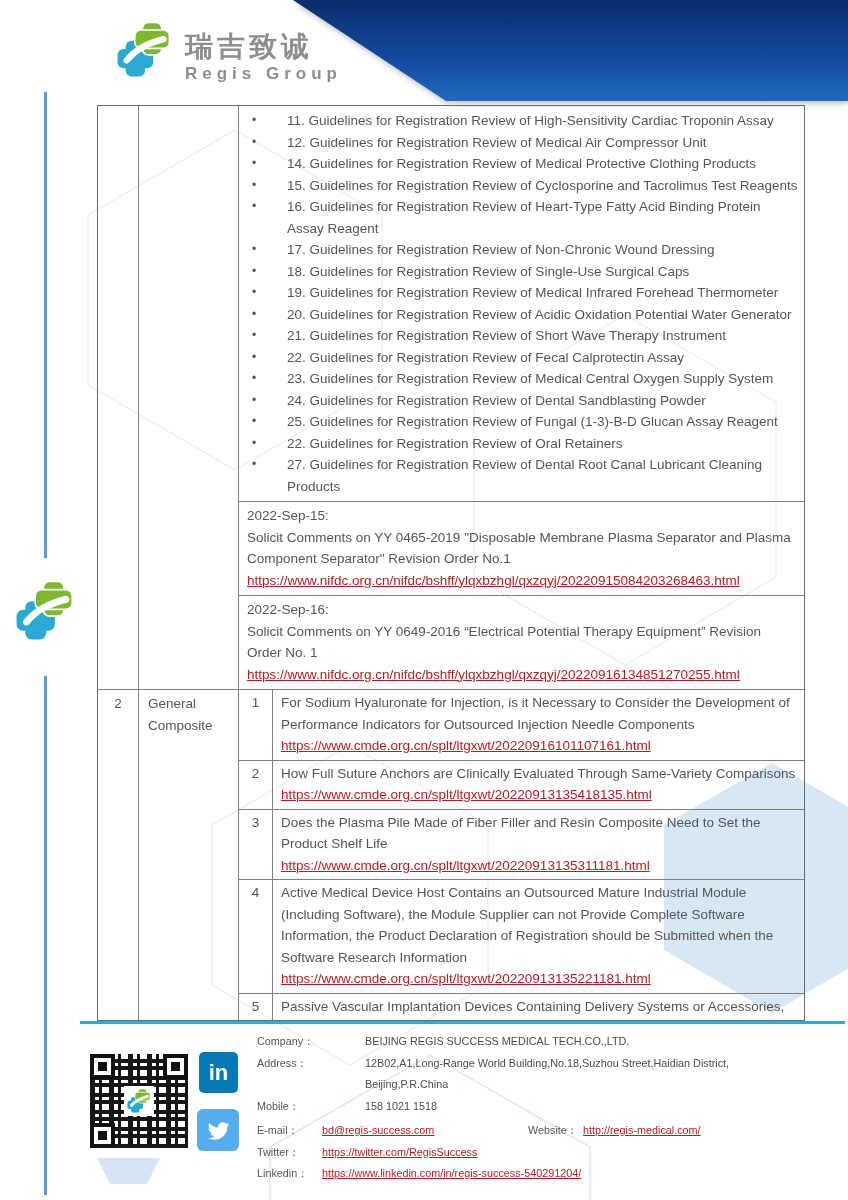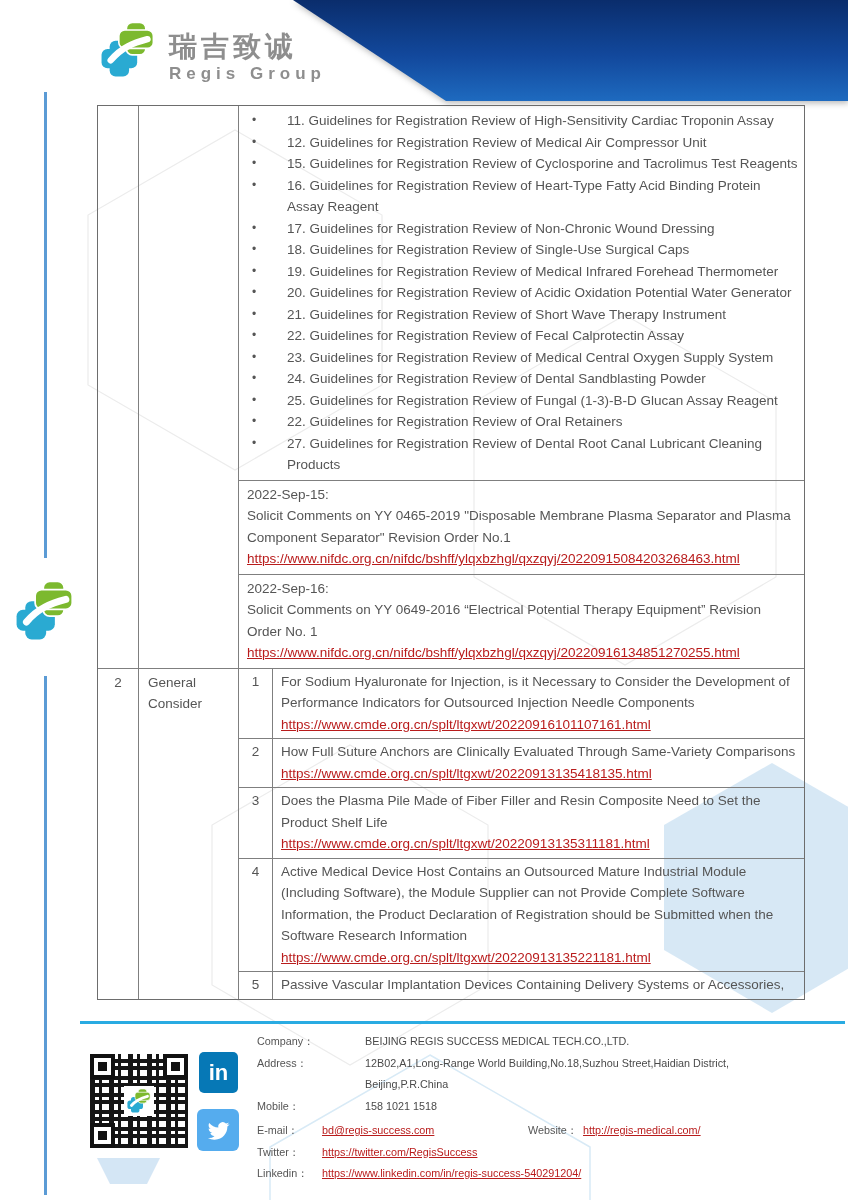--- a/index.html
+++ b/index.html
@@ -10,21 +10,21 @@
   
   .wm { position:absolute; inset:0; width:848px; height:1200px; z-index:0; }
 
   
   .banner-wrap { position:absolute; top:0; left:0; width:848px; height:104px; z-index:2;
                  filter:drop-shadow(1px 2px 3px rgba(90,90,90,.45)); }
   .banner { width:848px; height:101px;
             background:linear-gradient(180deg,#0a2d6c 0%, #12489c 55%, #1e6abf 100%);
             clip-path:polygon(293px 0, 848px 0, 848px 101px, 446px 101px); }
 
-  .logo { position:absolute; top:18px; left:101px; display:flex; align-items:flex-start; z-index:3; }
+  .logo { position:absolute; top:18px; left:117px; display:flex; align-items:flex-start; z-index:3; }
   .logo-icon { width:54px; height:64px; }
   .logo-text { margin-left:14px; padding-top:14px; color:#8e8e8e; }
   .logo-cn { font-size:28px; font-weight:bold; letter-spacing:4px; line-height:30px; }
   .logo-en { font-size:17px; font-weight:bold; letter-spacing:5px; line-height:17px; margin-top:3px; }
 
   
   .vline { position:absolute; left:44px; width:3px; background:#5b9bd5; z-index:1; }
   .vline1 { top:92px; height:466px; }
   .vline2 { top:676px; height:519px; }
   .side-logo { position:absolute; left:16px; top:578px; width:58px; height:66px; z-index:1; }
@@ -153,20 +153,23 @@
 
             <div class="bullet-item">
               <div class="btxt">11. Guidelines for Registration Review of High-Sensitivity Cardiac Troponin Assay</div>
             </div>
 
             <div class="bullet-item">
               <div class="btxt">12. Guidelines for Registration Review of Medical Air Compressor Unit</div>
             </div>
 
 
+            <div class="bullet-item">
+              <div class="btxt">14. Guidelines for Registration Review of Medical Protective Clothing Products</div>
+            </div>
 
             <div class="bullet-item">
               <div class="btxt">15. Guidelines for Registration Review of Cyclosporine and Tacrolimus Test Reagents</div>
             </div>
 
             <div class="bullet-item">
               <div class="btxt">16. Guidelines for Registration Review of Heart-Type Fatty Acid Binding Protein Assay Reagent</div>
             </div>
 
             <div class="bullet-item">
@@ -226,21 +229,21 @@
       <div>Solicit Comments on YY 0649-2016  “Electrical Potential Therapy Equipment”  Revision Order No. 1</div>
       <a class="glink">https://www.nifdc.org.cn/nifdc/bshff/ylqxbzhgl/qxzqyj/20220916134851270255.html</a>
     </div>
   </div>
 
       </div>
     </div>
 
     <div class="grp grp2">
       <div class="colA">2</div>
-      <div class="colB">General Consider</div>
+      <div class="colB">General Composite</div>
       <div class="rcol">
 
           <div class="srow">
             <div class="snum">1</div>
             <div class="scontent">
               <div>For Sodium Hyaluronate for Injection, is it Necessary to Consider the Development of Performance Indicators for Outsourced Injection Needle Components</div>
               <a class="glink">https://www.cmde.org.cn/splt/ltgxwt/20220916101107161.html</a>
             </div>
           </div>
 

